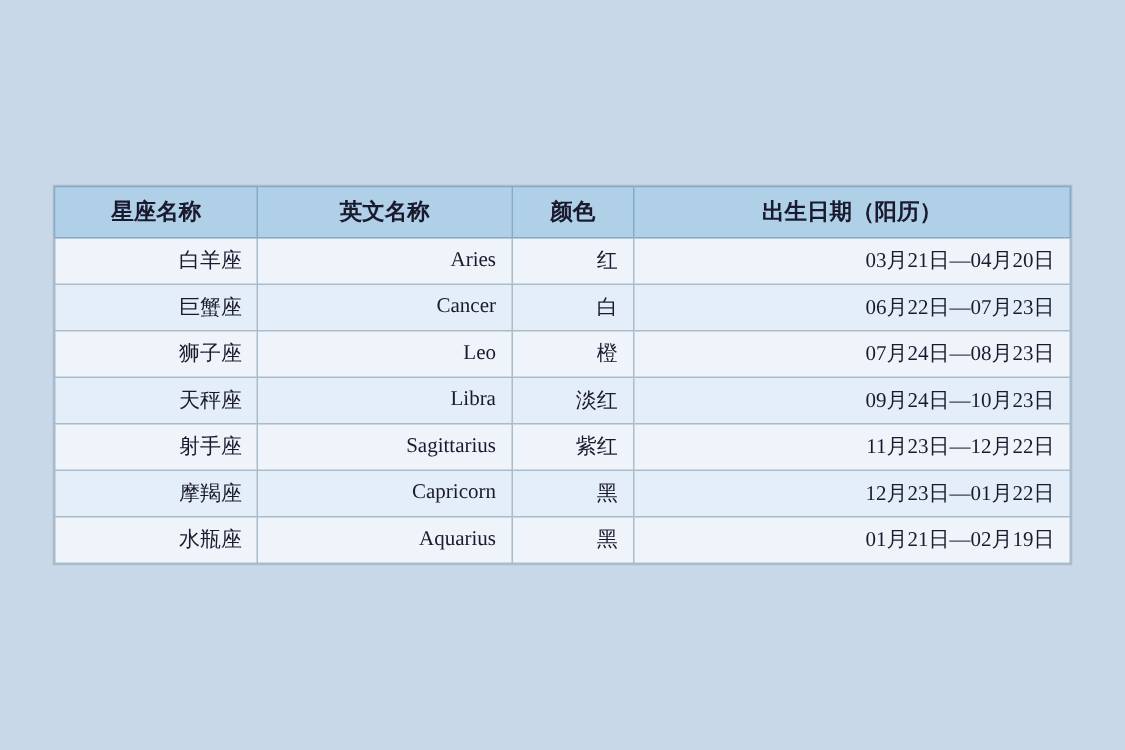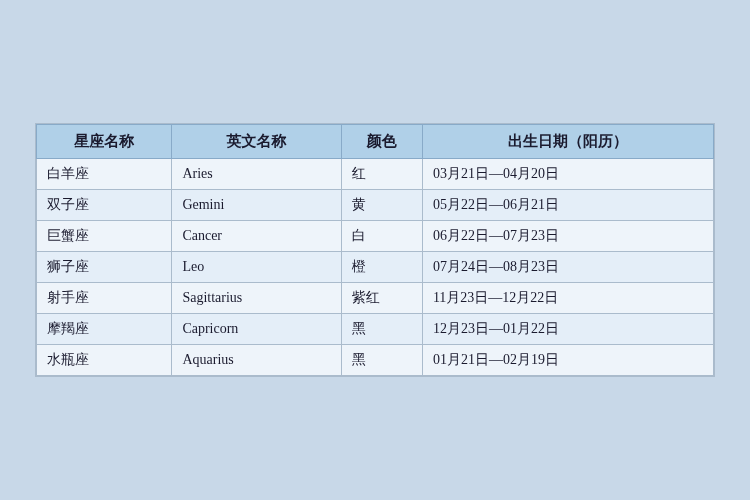--- a/index.html
+++ b/index.html
@@ -32,21 +32,21 @@
       text-align: center;
       font-size: 15px;
       font-weight: bold;
       color: #1a1a2e;
       margin-left: 39px;
     }
 
     tbody tr td {
       border: 1px solid #aabbcc;
       padding: 6px 10px;
-      text-align: left;
+      text-align: right;
       font-size: 14px;
       color: #1a1a2e;
       background-color: #eef4fa;
     }
 
     tbody tr:nth-child(even) td {
       background-color: #e4eef8;
     }
 
     .col-chinese { width: 20%; }
@@ -68,36 +68,36 @@
       </tr>
     </thead>
     <tbody id="table-body">
     <tr>
           <td>白羊座</td>
           <td>Aries</td>
           <td>红</td>
           <td>03月21日—04月20日</td>
         </tr>
         <tr>
-          <td>双子座</td>
-          <td>Gemini</td>
-          <td>黄</td>
-          <td>05月22日—06月21日</td>
-        </tr>
-        <tr>
           <td>巨蟹座</td>
           <td>Cancer</td>
           <td>白</td>
           <td>06月22日—07月23日</td>
         </tr>
         <tr>
           <td>狮子座</td>
           <td>Leo</td>
           <td>橙</td>
           <td>07月24日—08月23日</td>
+        </tr>
+        <tr>
+          <td>天秤座</td>
+          <td>Libra</td>
+          <td>淡红</td>
+          <td>09月24日—10月23日</td>
         </tr>
         <tr>
           <td>射手座</td>
           <td>Sagittarius</td>
           <td>紫红</td>
           <td>11月23日—12月22日</td>
         </tr>
         <tr>
           <td>摩羯座</td>
           <td>Capricorn</td>

